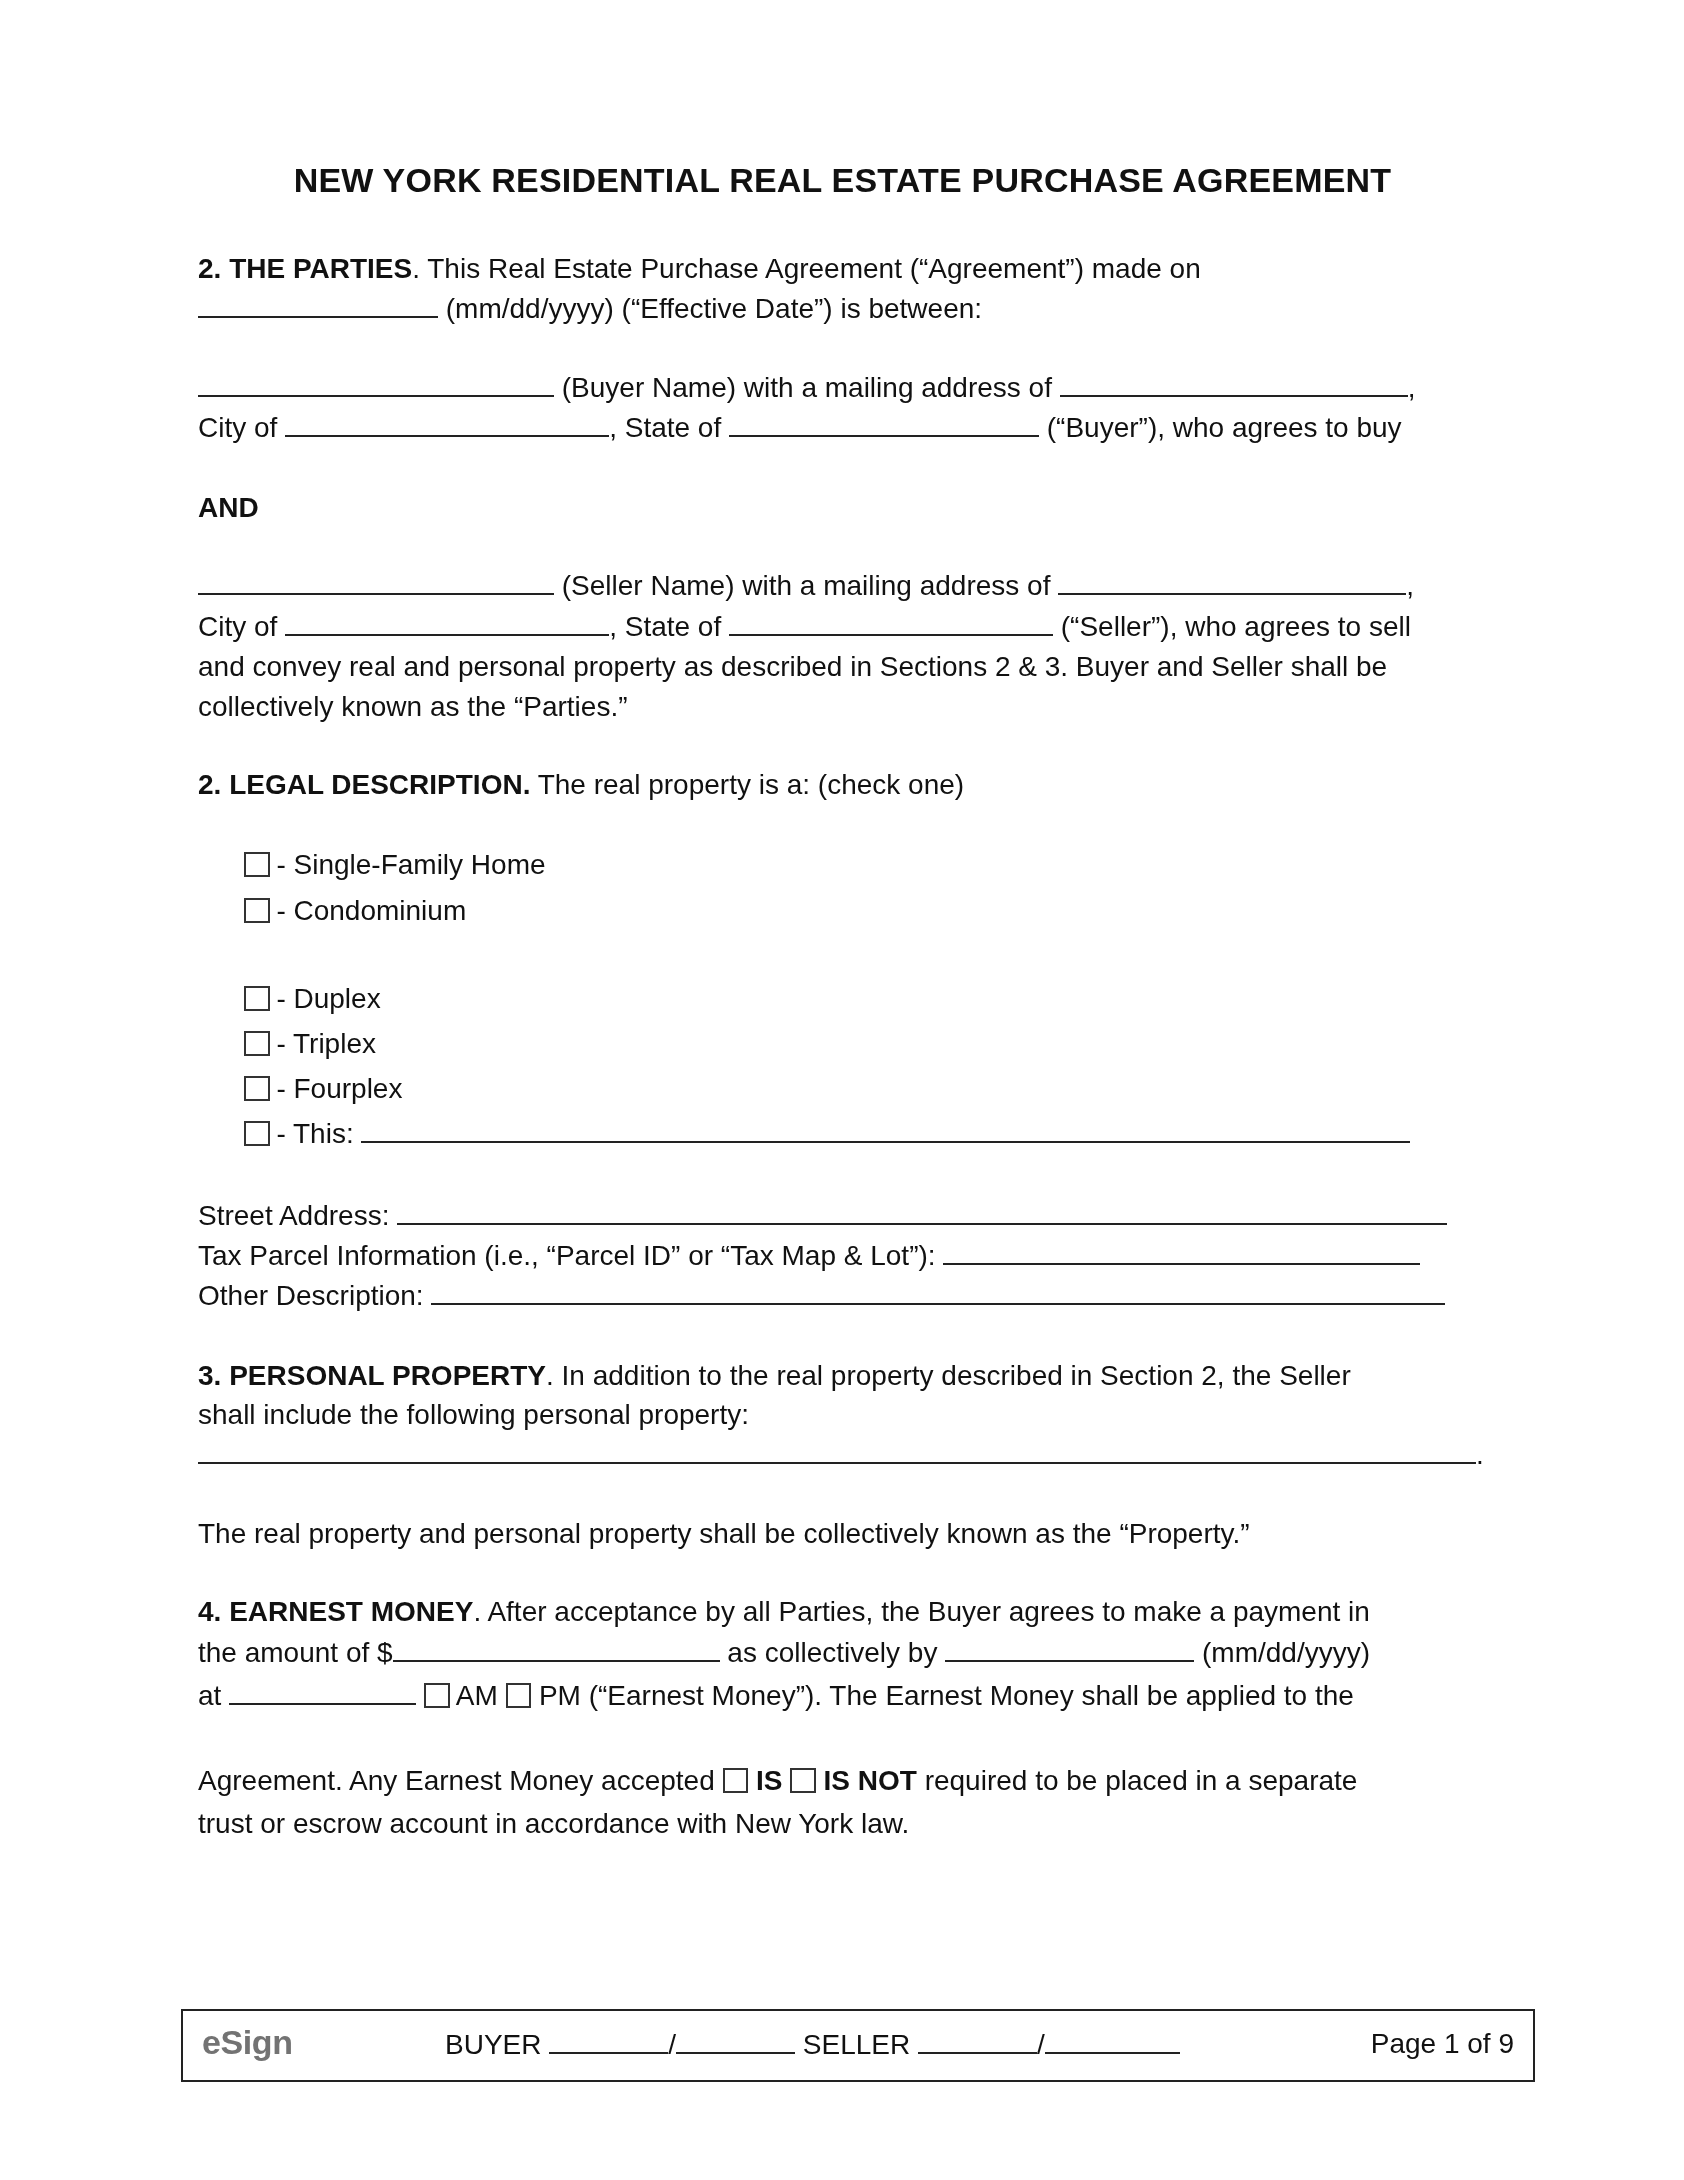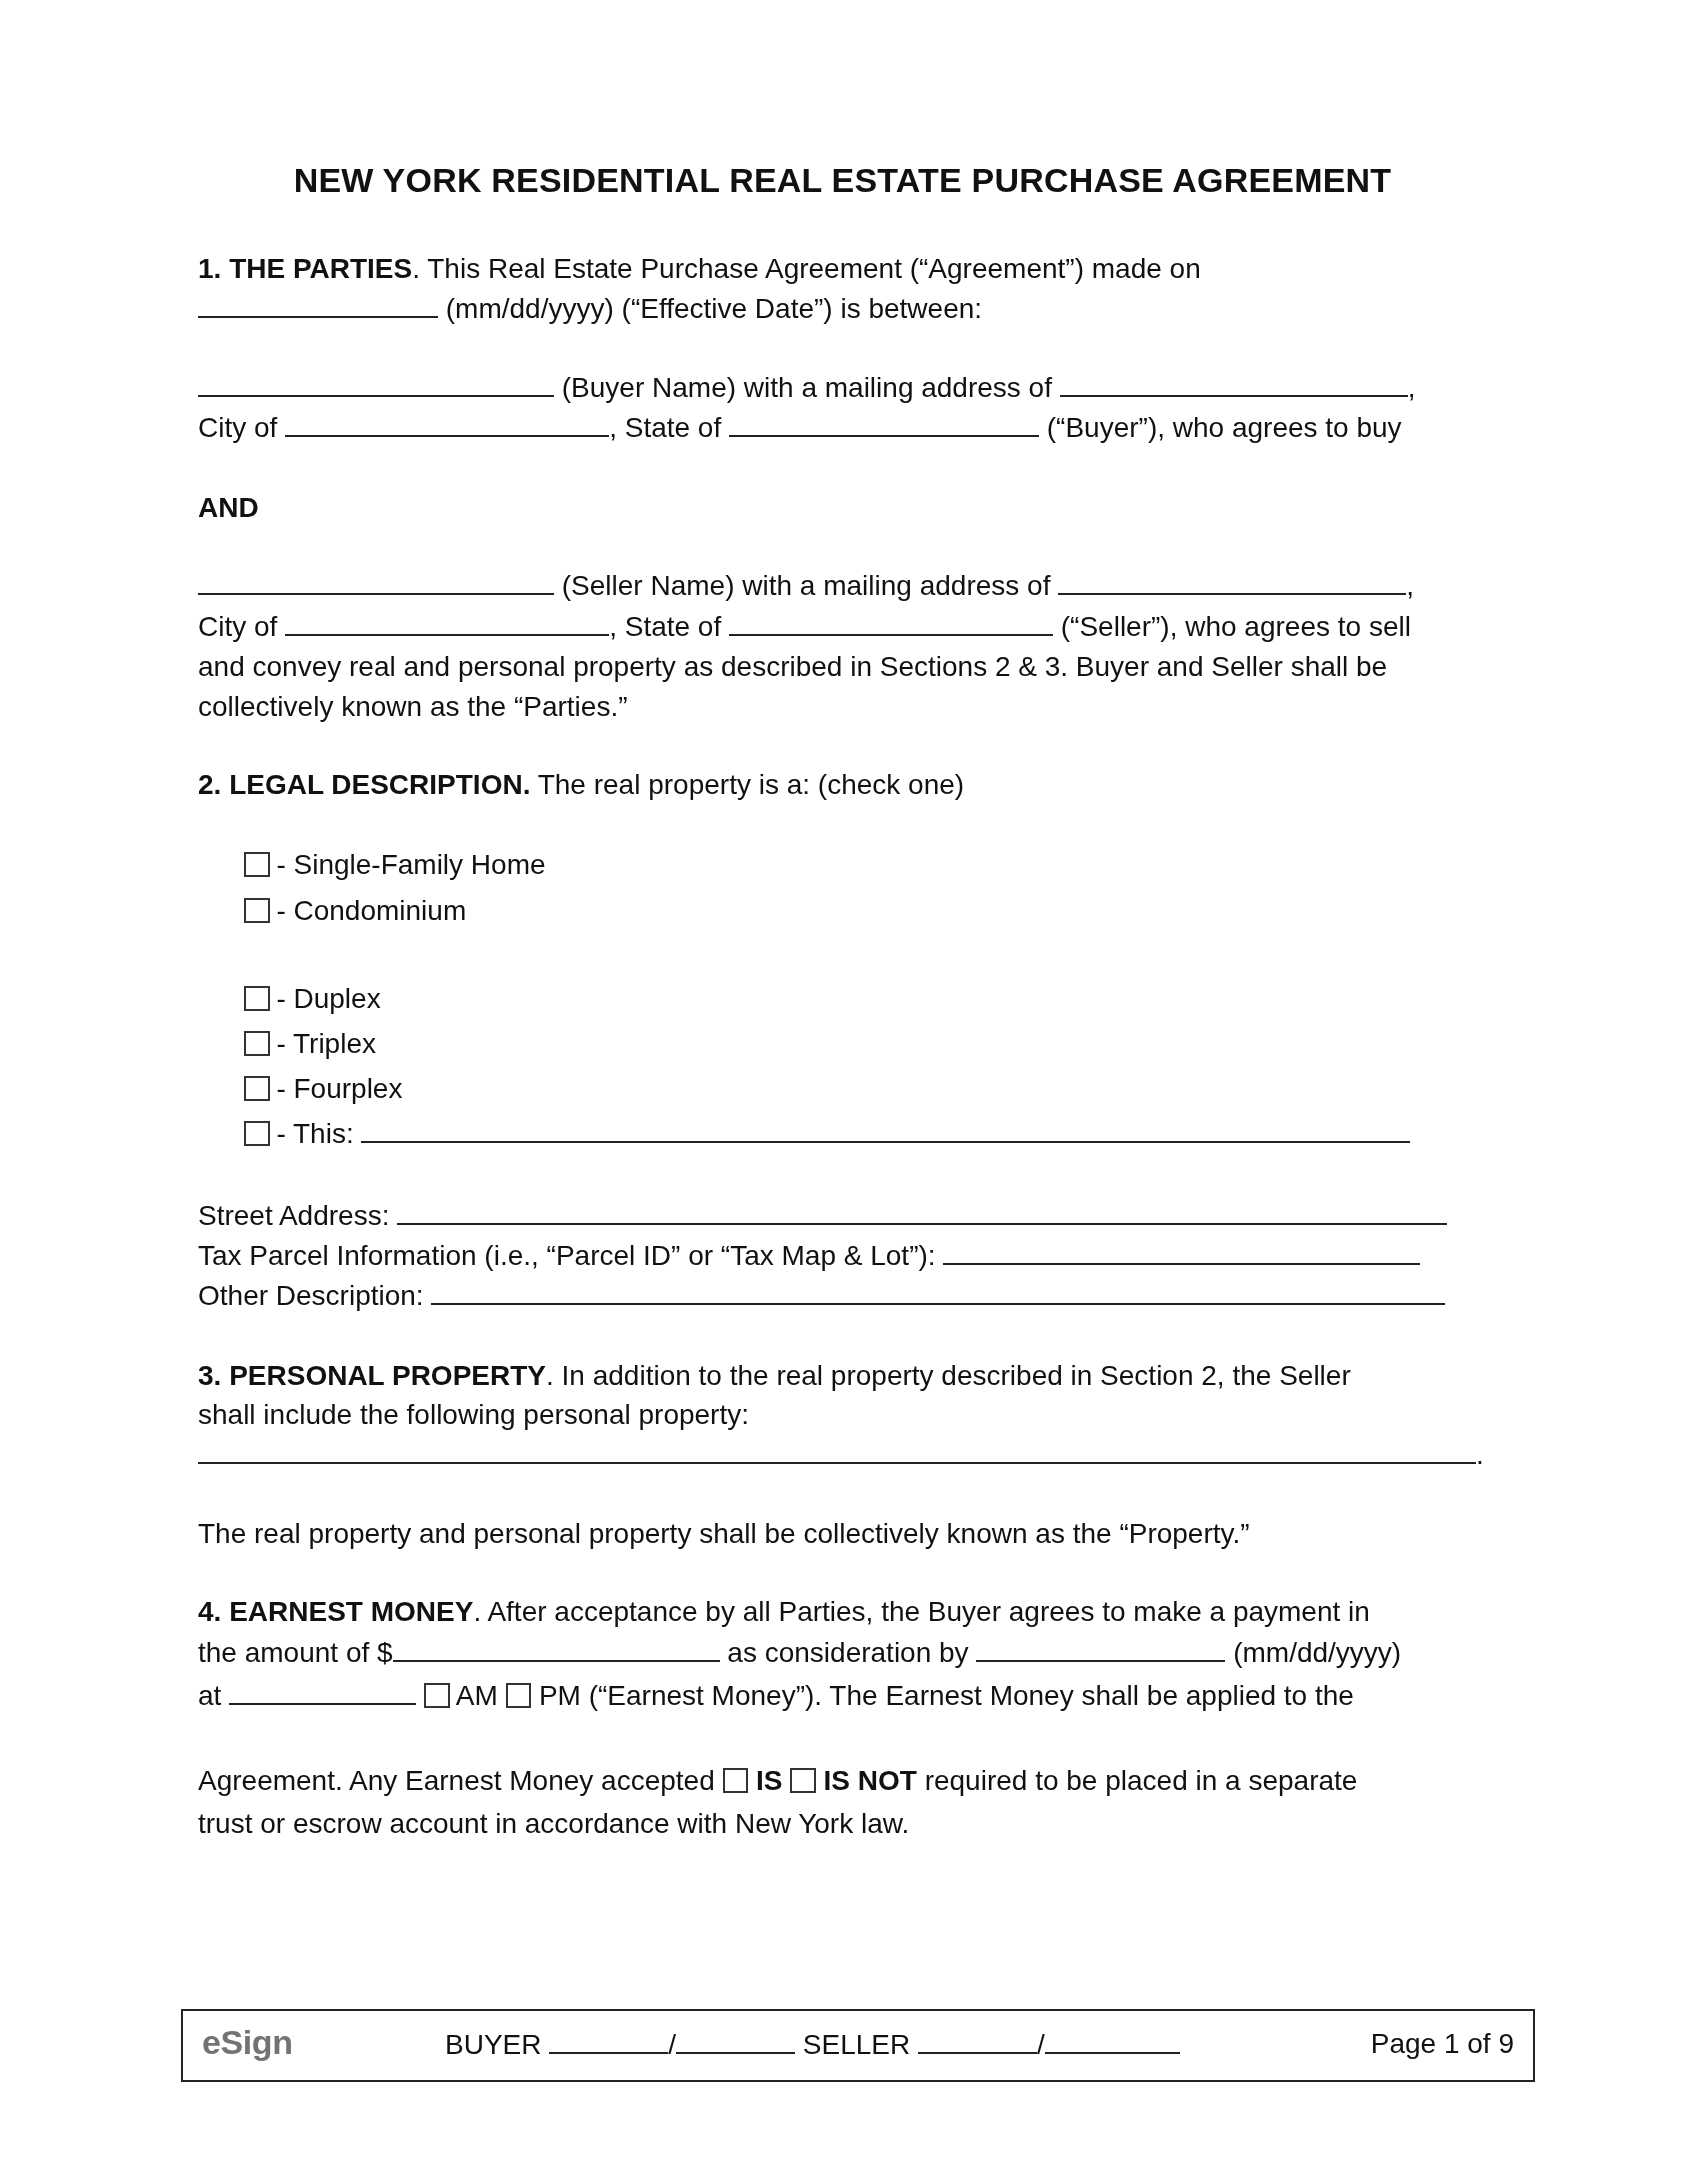--- a/index.html
+++ b/index.html
@@ -24,21 +24,21 @@
   .footer .pageno { position: absolute; right: 19px; top: 17px; font-size: 28px; white-space: nowrap; }
 </style>
 </head>
 <body>
 
 <div class="page">
 
   <div class="title">NEW YORK RESIDENTIAL REAL ESTATE PURCHASE AGREEMENT</div>
 
   <div class="line" style="top:252px">
-    <b>1. THE PARTIES</b><span>. This Real Estate Purchase Agreement (“Agreement”) made on</span>
+    <b>2. THE PARTIES</b><span>. This Real Estate Purchase Agreement (“Agreement”) made on</span>
   </div>
   <div class="line" style="top:292px">
     <span class="blank" style="width:240px"></span><span> (mm/dd/yyyy) (“Effective Date”) is between:</span>
   </div>
 
   <div class="line" style="top:371px">
     <span class="blank" style="width:356px"></span><span> (Buyer Name) with a mailing address of </span><span class="blank" style="width:348px"></span><span>,</span>
   </div>
   <div class="line" style="top:411px">
     <span>City of </span><span class="blank" style="width:324px"></span><span>, State of </span><span class="blank" style="width:310px"></span><span> (“Buyer”), who agrees to buy</span>
@@ -96,21 +96,21 @@
   <div class="line" style="top:1398px">shall include the following personal property:</div>
   <div class="line" style="top:1438px">
     <span class="blank" style="width:1278px"></span><span>.</span>
   </div>
   <div class="line" style="top:1517px">The real property and personal property shall be collectively known as the “Property.”</div>
 
   <div class="line" style="top:1595px">
     <b>4. EARNEST MONEY</b><span>. After acceptance by all Parties, the Buyer agrees to make a payment in</span>
   </div>
   <div class="line" style="top:1636px">
-    <span>the amount of $</span><span class="blank" style="width:327px"></span><span> as consideration by </span><span class="blank" style="width:249px"></span><span> (mm/dd/yyyy)</span>
+    <span>the amount of $</span><span class="blank" style="width:327px"></span><span> as collectively by </span><span class="blank" style="width:249px"></span><span> (mm/dd/yyyy)</span>
   </div>
   <div class="line" style="top:1679px">
     <span>at </span><span class="blank" style="width:187px"></span>
     <span class="cb"></span><span> AM </span><span class="cb"></span><span> PM (“Earnest Money”). The Earnest Money shall be applied to the</span>
   </div>
   <div class="line" style="top:1764px">
     <span>Agreement. Any Earnest Money accepted </span><span class="cb"></span> <b>IS</b> <span class="cb"></span> <b>IS NOT</b><span> required to be placed in a separate</span>
   </div>
   <div class="line" style="top:1807px">trust or escrow account in accordance with New York law.</div>
 

